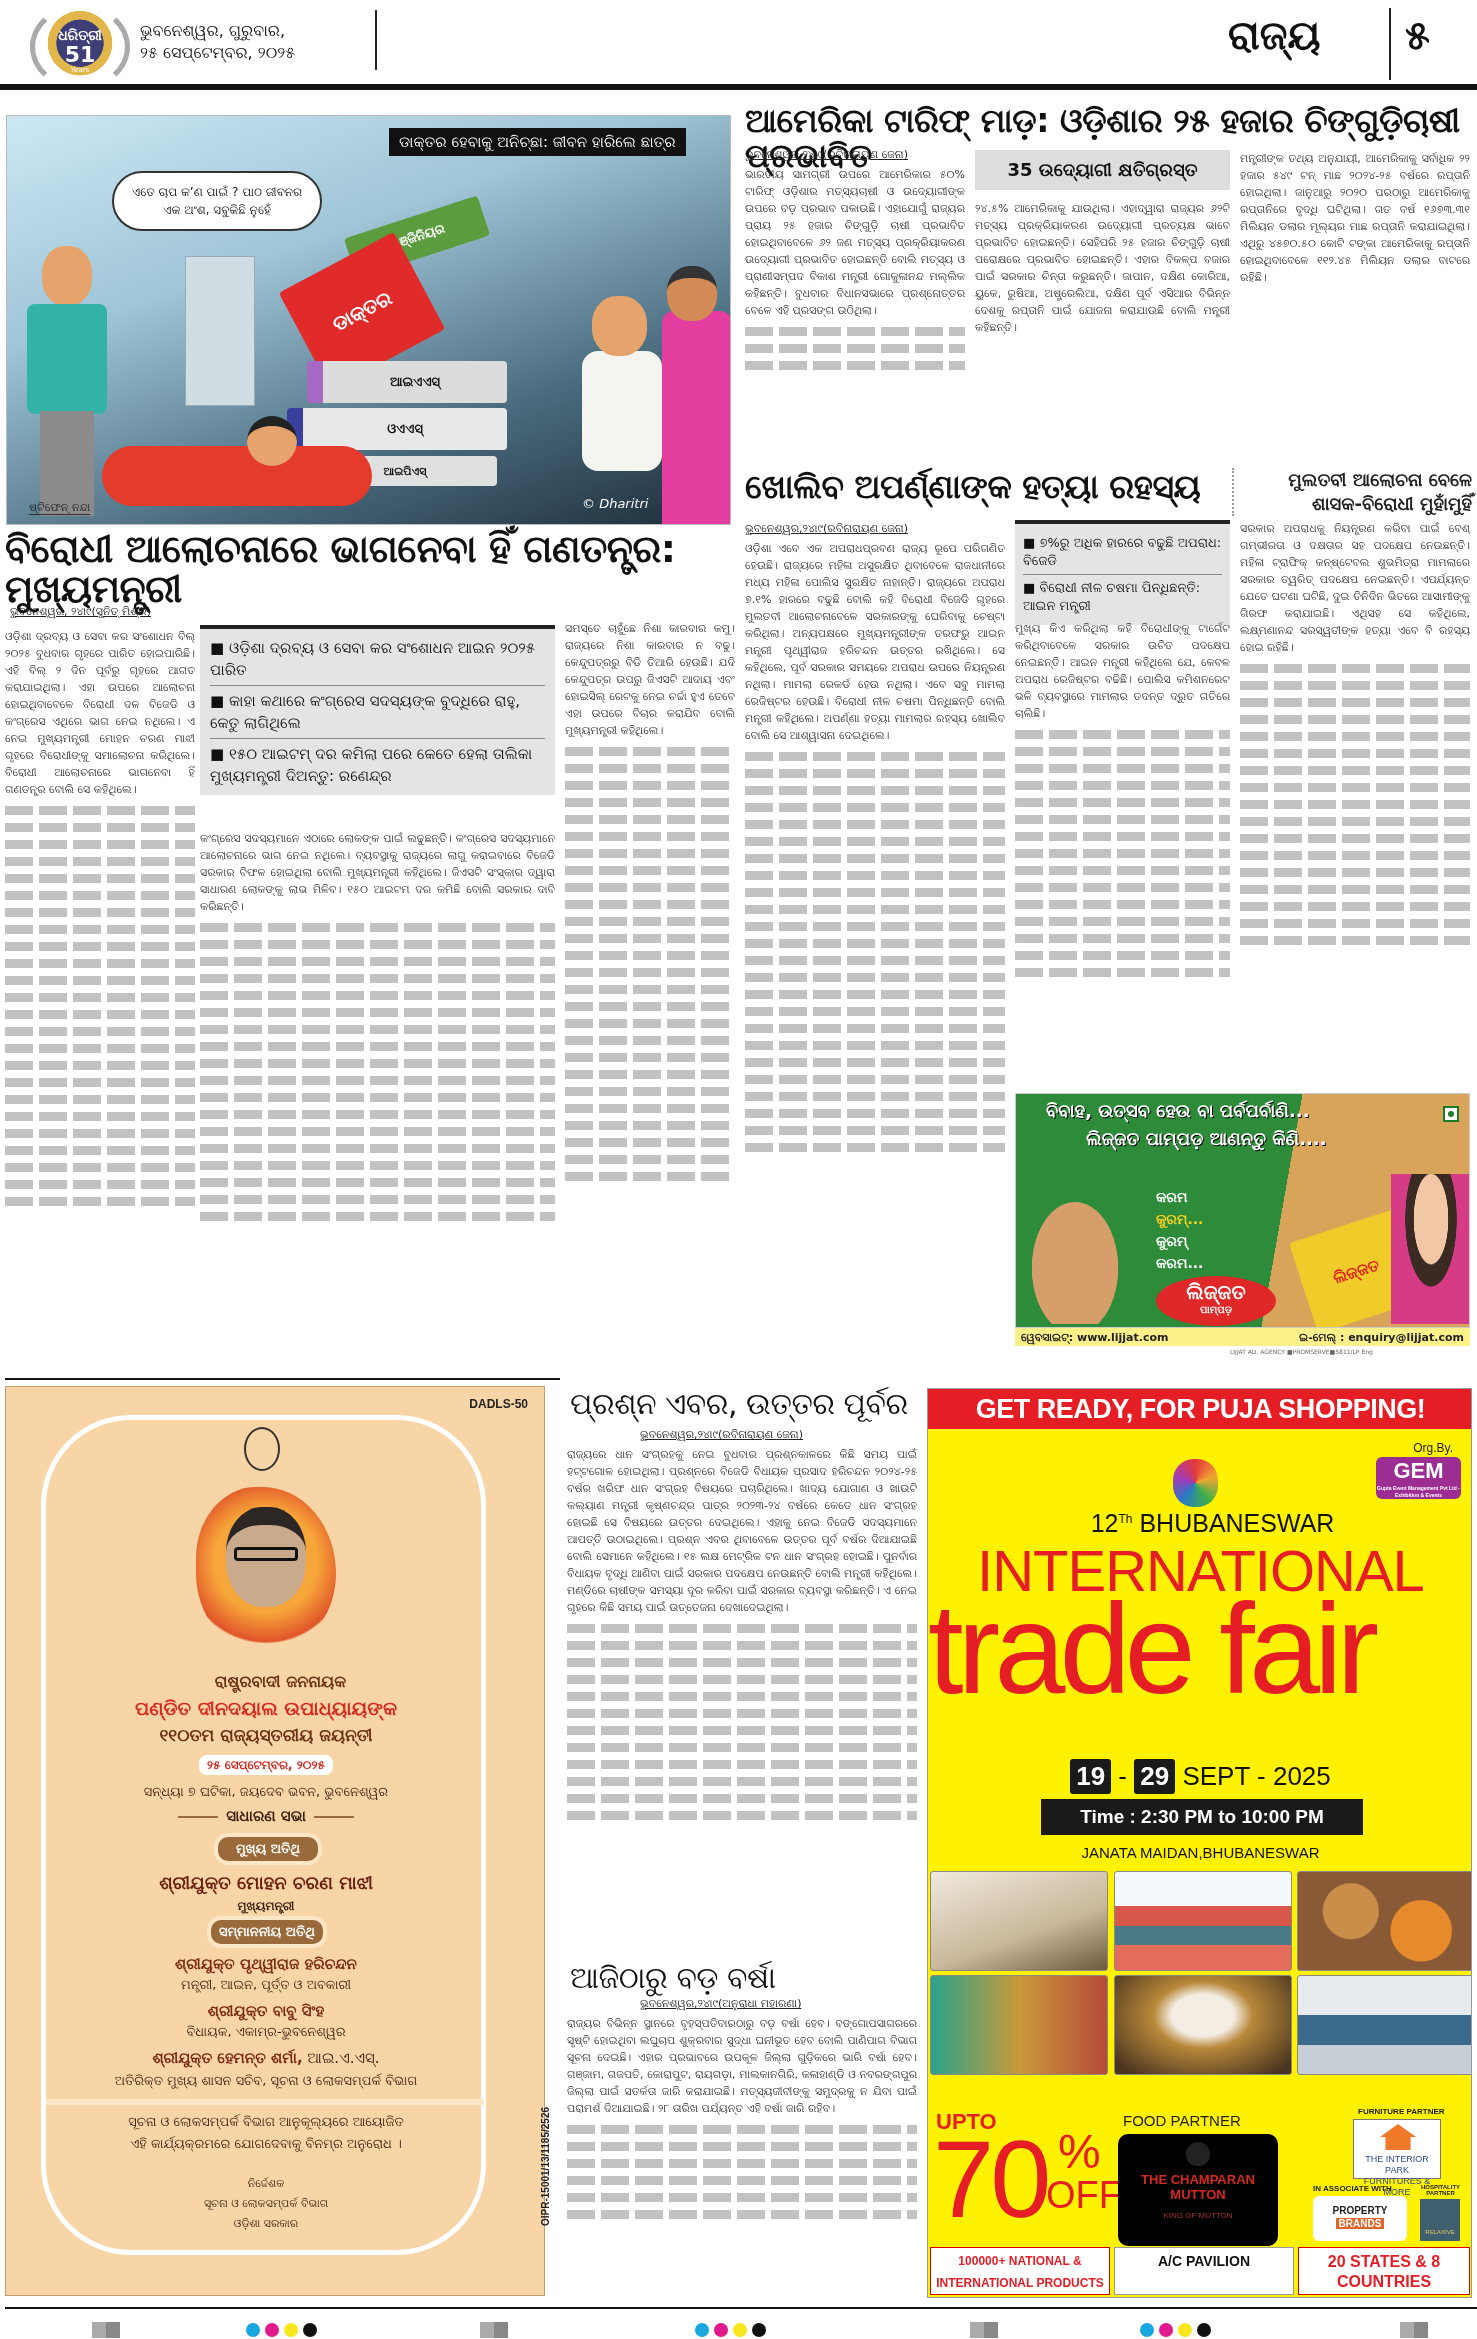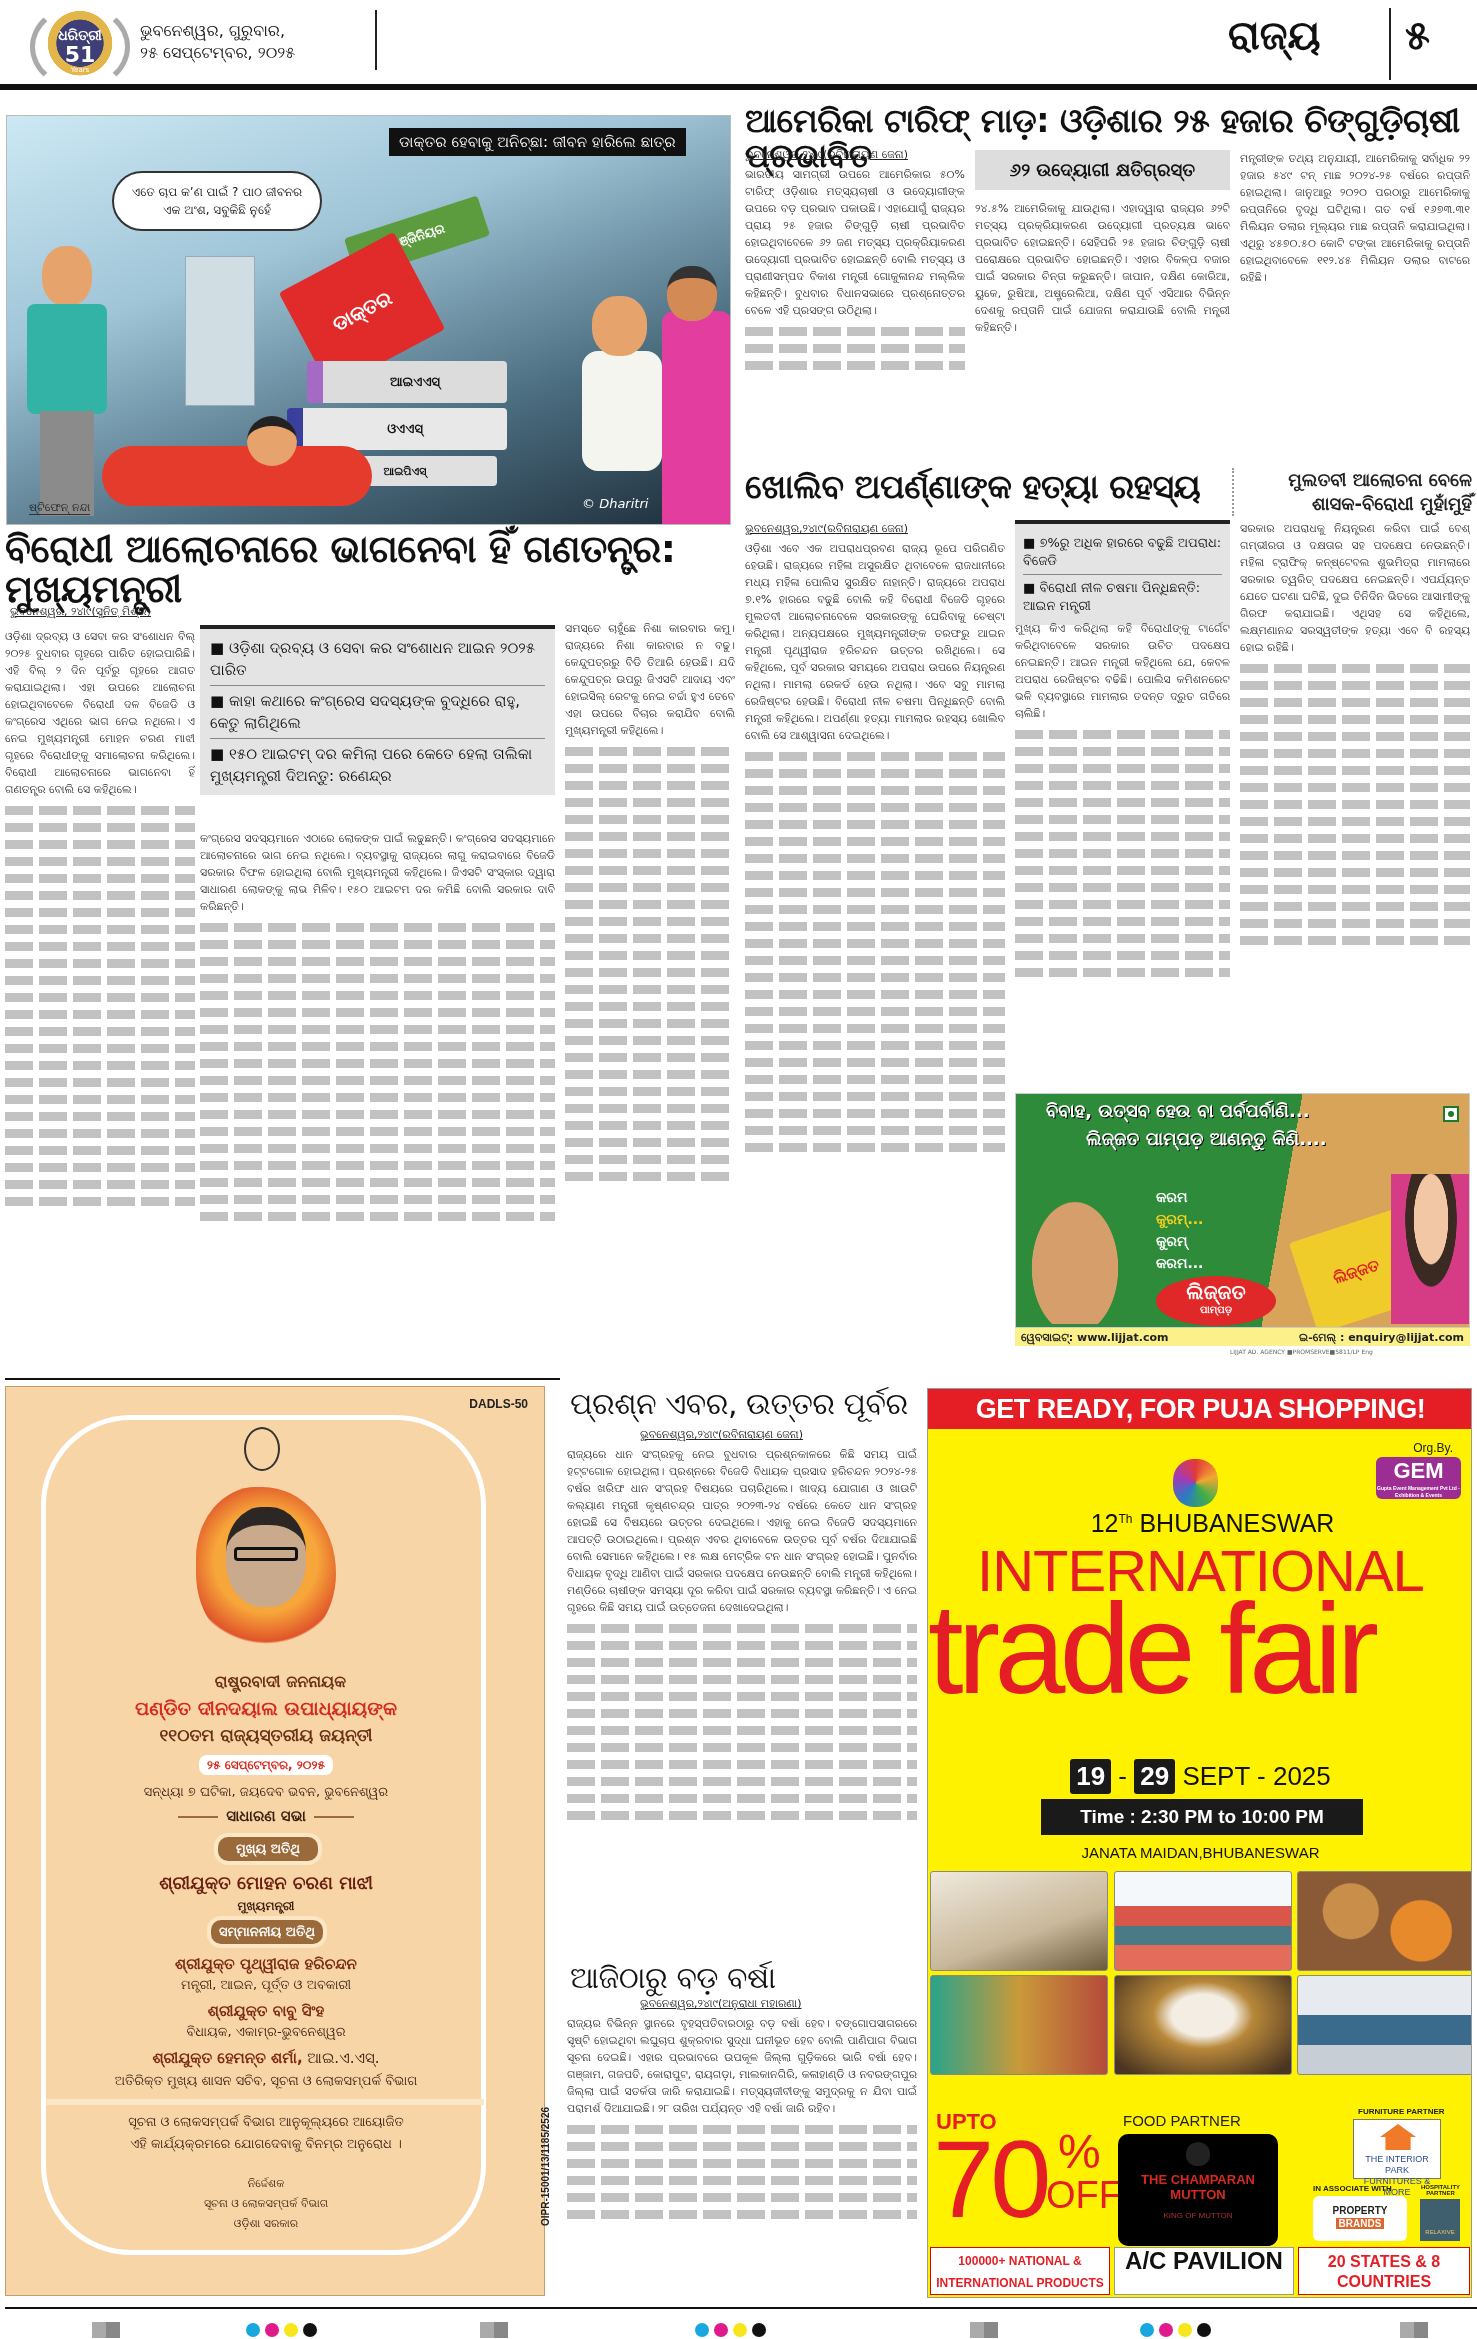--- a/index.html
+++ b/index.html
@@ -178,21 +178,21 @@
   .trade .furn-label { left: 430px; top: 718px; font-size: 8px; font-weight:bold; color:#222; }
   .trade .furn-card { left: 425px; top: 730px; width: 88px; height: 60px; background:#fff; border:1px solid #777; text-align:center; color:#2c4a9c; font-size: 9px; padding-top: 34px; line-height: 11px; }
   .trade .furn-card::before { content:""; position:absolute; left: 26px; top: 4px; width: 36px; height: 26px; background:#f07a2a; clip-path: polygon(50% 0,100% 50%,85% 50%,85% 100%,15% 100%,15% 50%,0 50%); }
   .trade .assoc-label { left: 385px; top: 795px; font-size: 8px; font-weight:bold; color:#222; }
   .trade .assoc-card { left: 385px; top: 807px; width: 94px; height: 45px; background:#fff; border-radius: 6px; color:#222; font-size: 10px; font-weight:bold; text-align:center; padding-top: 8px; line-height: 13px; }
   .trade .assoc-card span { background:#e0652a; color:#fff; padding: 0 3px; }
   .trade .hosp-label { left: 485px; top: 795px; font-size: 6px; font-weight:bold; color:#222; text-align:center; width: 55px; }
   .trade .hosp-card { left: 492px; top: 810px; width: 40px; height: 42px; background:#3f5f6e; color:#e6c56a; font-size: 6px; text-align:center; padding-top: 30px; }
   .trade .foot { top: 858px; height: 48px; background:#fff; border:1px solid #d00; text-align:center; font-weight:bold; }
   .trade .f1 { left: 2px; width: 180px; color:#e51e26; font-size: 12px; line-height: 22px; padding-top: 2px; }
-  .trade .f2 { left: 186px; width: 180px; color:#111; font-size: 24px; line-height: 22px; border-color:#999; padding-top: 2px; }
+  .trade .f2 { left: 186px; width: 180px; color:#111; font-size: 14px; line-height: 22px; border-color:#999; padding-top: 2px; }
   .trade .f3 { left: 370px; width: 172px; color:#e51e26; font-size: 16px; line-height: 20px; padding-top: 4px; }
 
   
   .footer-rule { left: 5px; top: 2307px; width: 1472px; height: 2px; background:#111; }
   .reg-box { width: 28px; height: 16px; background: linear-gradient(90deg,#aaa 50%,#888 50%); top: 2322px; }
   .reg-dot { width: 14px; height: 14px; border-radius: 50%; top: 2323px; }
 </style>
 </head>
 <body>
 
@@ -243,21 +243,21 @@
 </div>
 
 <div class="abs h-big tariff-head">ଆମେରିକା ଟାରିଫ୍ ମାଡ଼: ଓଡ଼ିଶାର ୨୫ ହଜାର ଚିଙ୍ଗୁଡ଼ିଚାଷୀ ପ୍ରଭାବିତ</div>
 <div class="abs byline tariff-byline">ଭୁବନେଶ୍ୱର,୨୪ା୯(ରବିନାରାୟଣ ଜେନା)</div>
 <div class="abs col tariff-col1">
   <p>ଭାରତୀୟ ସାମଗ୍ରୀ ଉପରେ ଆମେରିକାର ୫୦% ଟାରିଫ୍ ଓଡ଼ିଶାର ମତ୍ସ୍ୟଚାଷୀ ଓ ଉଦ୍ୟୋଗୀଙ୍କ ଉପରେ ବଡ଼ ପ୍ରଭାବ ପକାଉଛି। ଏହାଯୋଗୁଁ ରାଜ୍ୟର ପ୍ରାୟ ୨୫ ହଜାର ଚିଙ୍ଗୁଡ଼ି ଚାଷୀ ପ୍ରଭାବିତ ହୋଇଥିବାବେଳେ ୬୨ ଜଣ ମତ୍ସ୍ୟ ପ୍ରକ୍ରିୟାକରଣ ଉଦ୍ୟୋଗୀ ପ୍ରଭାବିତ ହୋଇଛନ୍ତି ବୋଲି ମତ୍ସ୍ୟ ଓ ପ୍ରାଣୀସମ୍ପଦ ବିକାଶ ମନ୍ତ୍ରୀ ଗୋକୁଳାନନ୍ଦ ମଲ୍ଲିକ କହିଛନ୍ତି। ବୁଧବାର ବିଧାନସଭାରେ ପ୍ରଶ୍ନୋତ୍ତର ବେଳେ ଏହି ପ୍ରସଙ୍ଗ ଉଠିଥିଲା।</p>
   <span class="filler"></span>
     <span class="filler"></span>
     <span class="filler"></span>
 </div>
-<div class="abs tariff-box">୬୨ ଉଦ୍ୟୋଗୀ କ୍ଷତିଗ୍ରସ୍ତ</div>
+<div class="abs tariff-box">35 ଉଦ୍ୟୋଗୀ କ୍ଷତିଗ୍ରସ୍ତ</div>
 <div class="abs col tariff-col2">
   <p>୨୪.୫% ଆମେରିକାକୁ ଯାଉଥିଲା। ଏହାଦ୍ୱାରା ରାଜ୍ୟର ୬୨ଟି ମତ୍ସ୍ୟ ପ୍ରକ୍ରିୟାକରଣ ଉଦ୍ୟୋଗୀ ପ୍ରତ୍ୟକ୍ଷ ଭାବେ ପ୍ରଭାବିତ ହୋଇଛନ୍ତି। ସେହିପରି ୨୫ ହଜାର ଚିଙ୍ଗୁଡ଼ି ଚାଷୀ ପରୋକ୍ଷରେ ପ୍ରଭାବିତ ହୋଇଛନ୍ତି। ଏହାର ବିକଳ୍ପ ବଜାର ପାଇଁ ସରକାର ଚିନ୍ତା କରୁଛନ୍ତି। ଜାପାନ, ଦକ୍ଷିଣ କୋରିଆ, ୟୁକେ, ରୁଷିଆ, ଅଷ୍ଟ୍ରେଲିଆ, ଦକ୍ଷିଣ ପୂର୍ବ ଏସିଆର ବିଭିନ୍ନ ଦେଶକୁ ରପ୍ତାନି ପାଇଁ ଯୋଜନା କରାଯାଉଛି ବୋଲି ମନ୍ତ୍ରୀ କହିଛନ୍ତି।</p>
 </div>
 <div class="abs col tariff-col3">
   <p>ମନ୍ତ୍ରୀଙ୍କ ତଥ୍ୟ ଅନୁଯାୟୀ, ଆମେରିକାକୁ ସର୍ବାଧିକ ୨୨ ହଜାର ୫୪୯ ଟନ୍ ମାଛ ୨୦୨୪-୨୫ ବର୍ଷରେ ରପ୍ତାନି ହୋଇଥିଲା। ଜାନୁଆରୁ ୨୦୨୦ ପରଠାରୁ ଆମେରିକାକୁ ରପ୍ତାନିରେ ବୃଦ୍ଧି ଘଟିଥିଲା। ଗତ ବର୍ଷ ୧୬୭୩.୩୧ ମିଲିୟନ ଡଲାର ମୂଲ୍ୟର ମାଛ ରପ୍ତାନି କରାଯାଇଥିଲା। ଏଥିରୁ ୪୫୭୦.୫୦ କୋଟି ଟଙ୍କା ଆମେରିକାକୁ ରପ୍ତାନି ହୋଇଥିବାବେଳେ ୧୧୨.୪୫ ମିଲିୟନ ଡଲାର ବାଟରେ ରହିଛି।</p>
 </div>
 
 <div class="abs h-big crime-head">ଖୋଲିବ ଅପର୍ଣ୍ଣାଙ୍କ ହତ୍ୟା ରହସ୍ୟ</div>
 <div class="abs crime-sub">ମୁଲତବୀ ଆଲୋଚନା ବେଳେ ଶାସକ-ବିରୋଧୀ ମୁହାଁମୁହିଁ</div>
 <div class="abs byline crime-byline">ଭୁବନେଶ୍ୱର,୨୪ା୯(ରବିନାରାୟଣ ଜେନା)</div>

